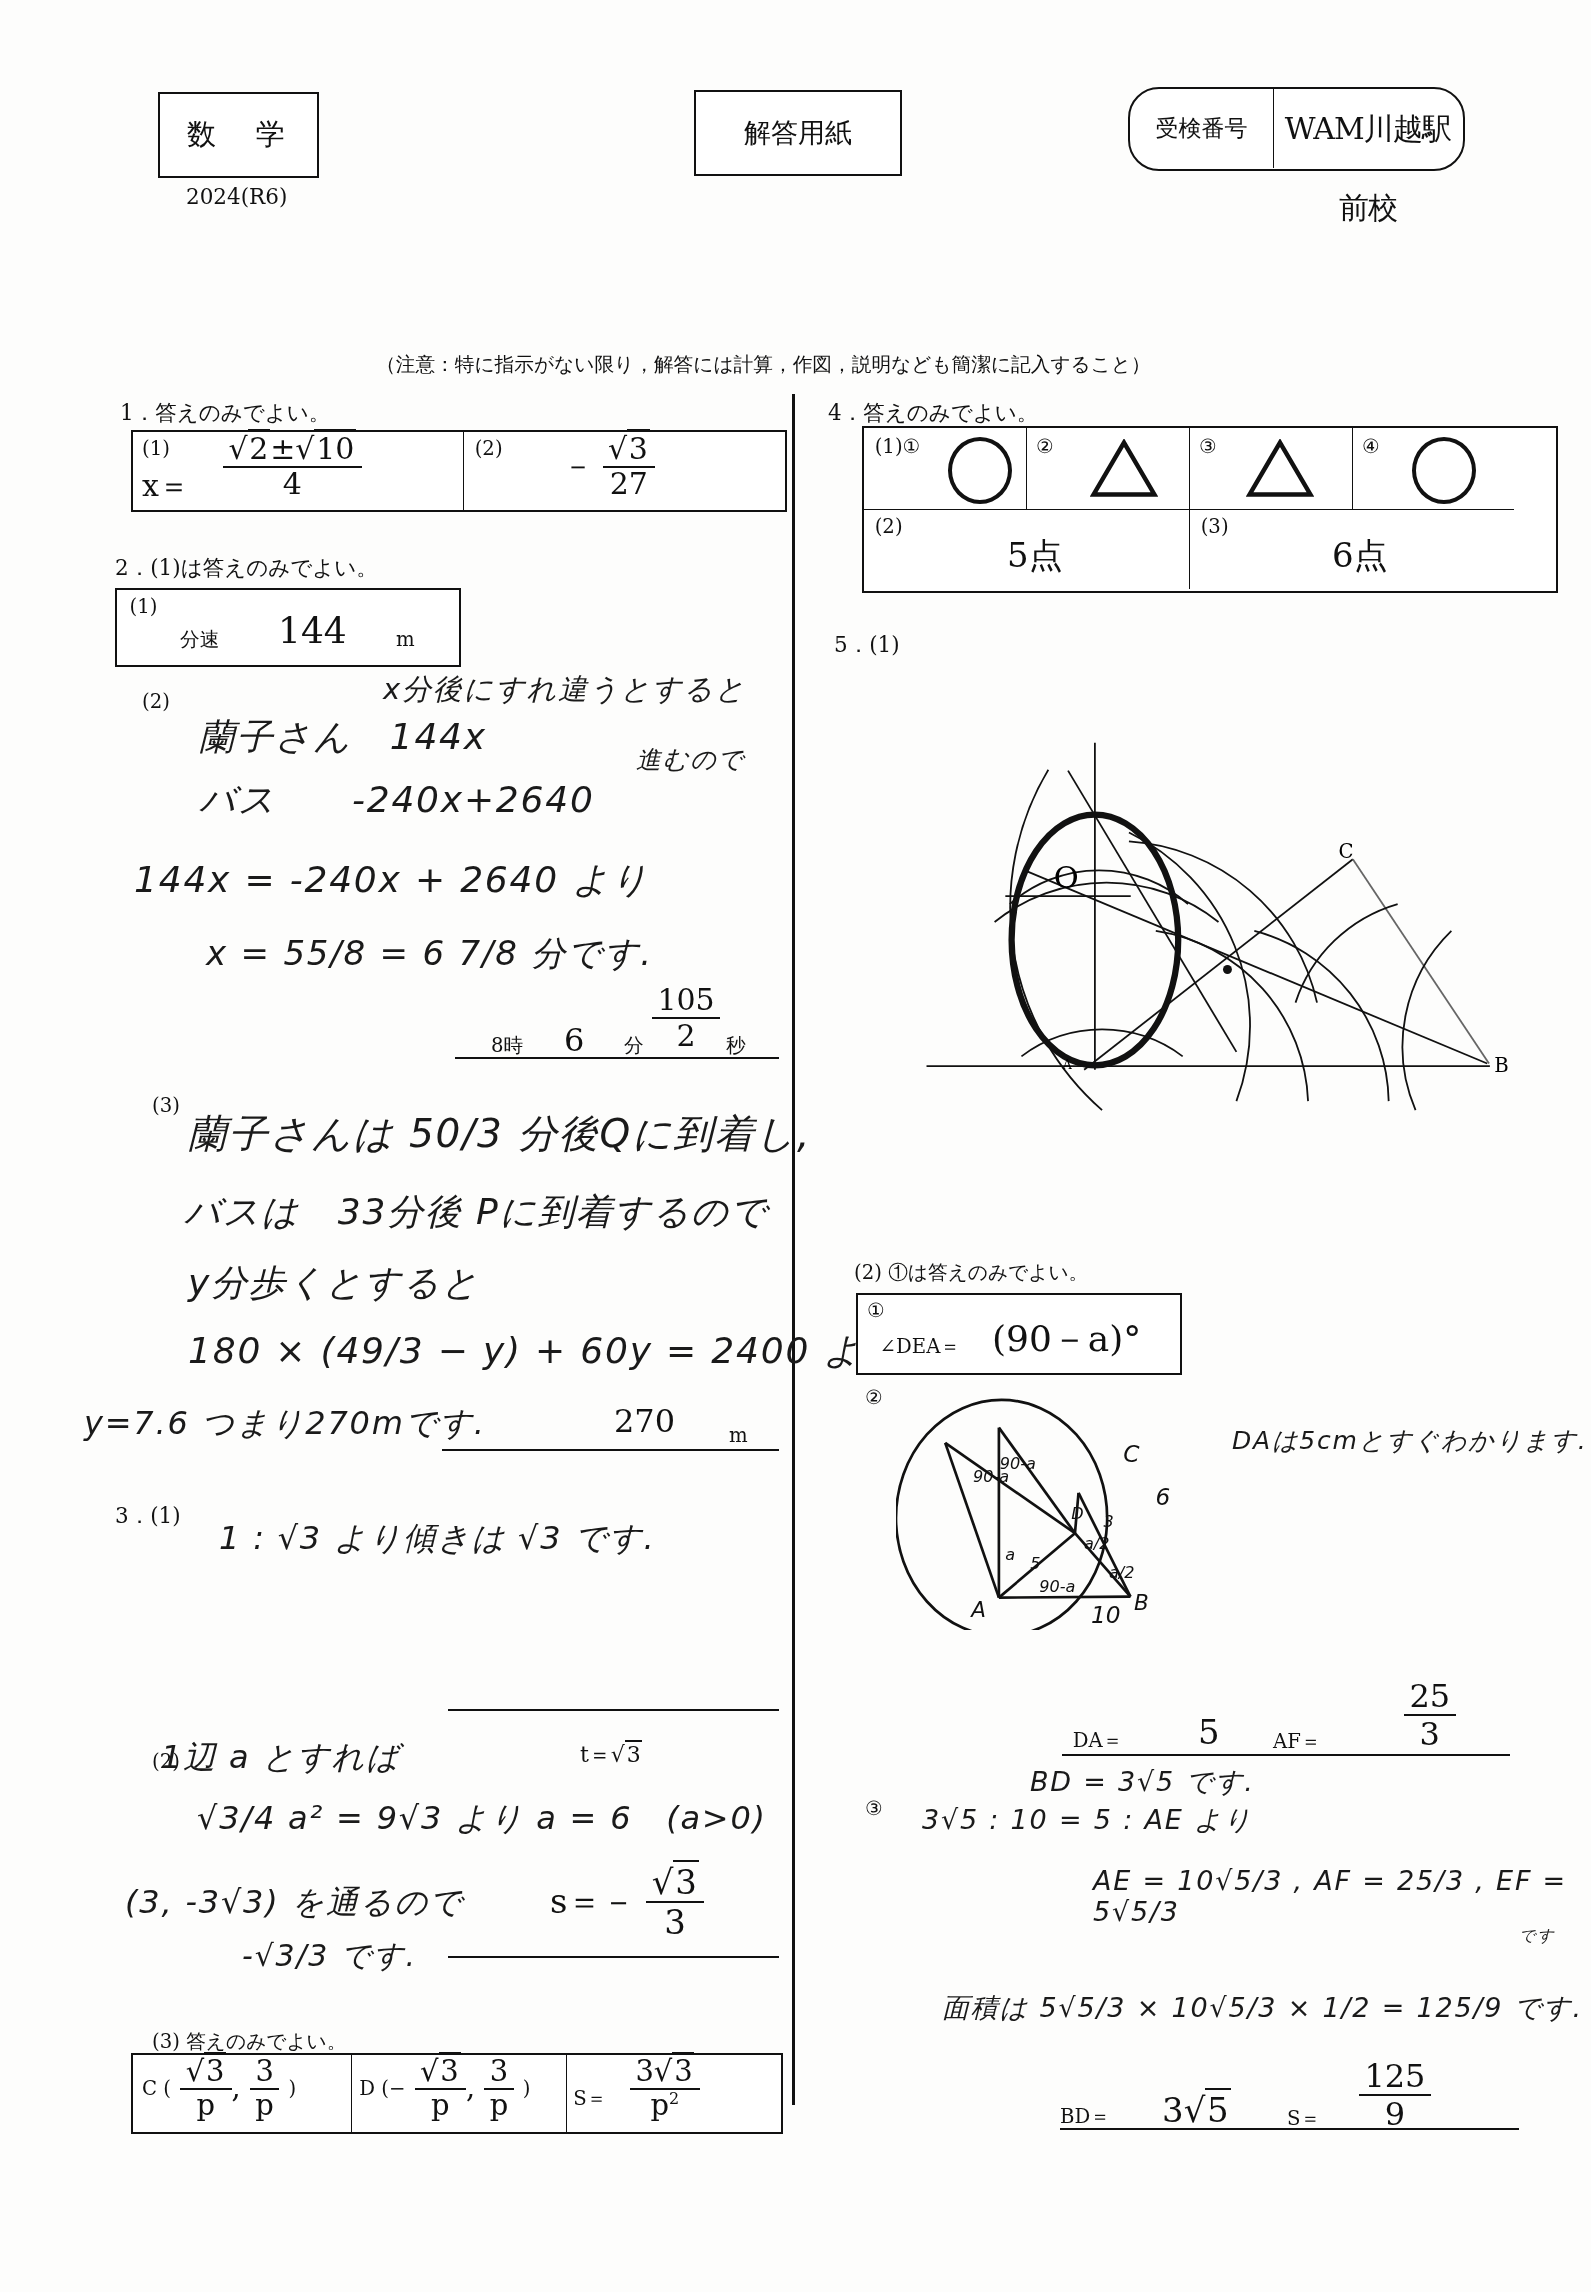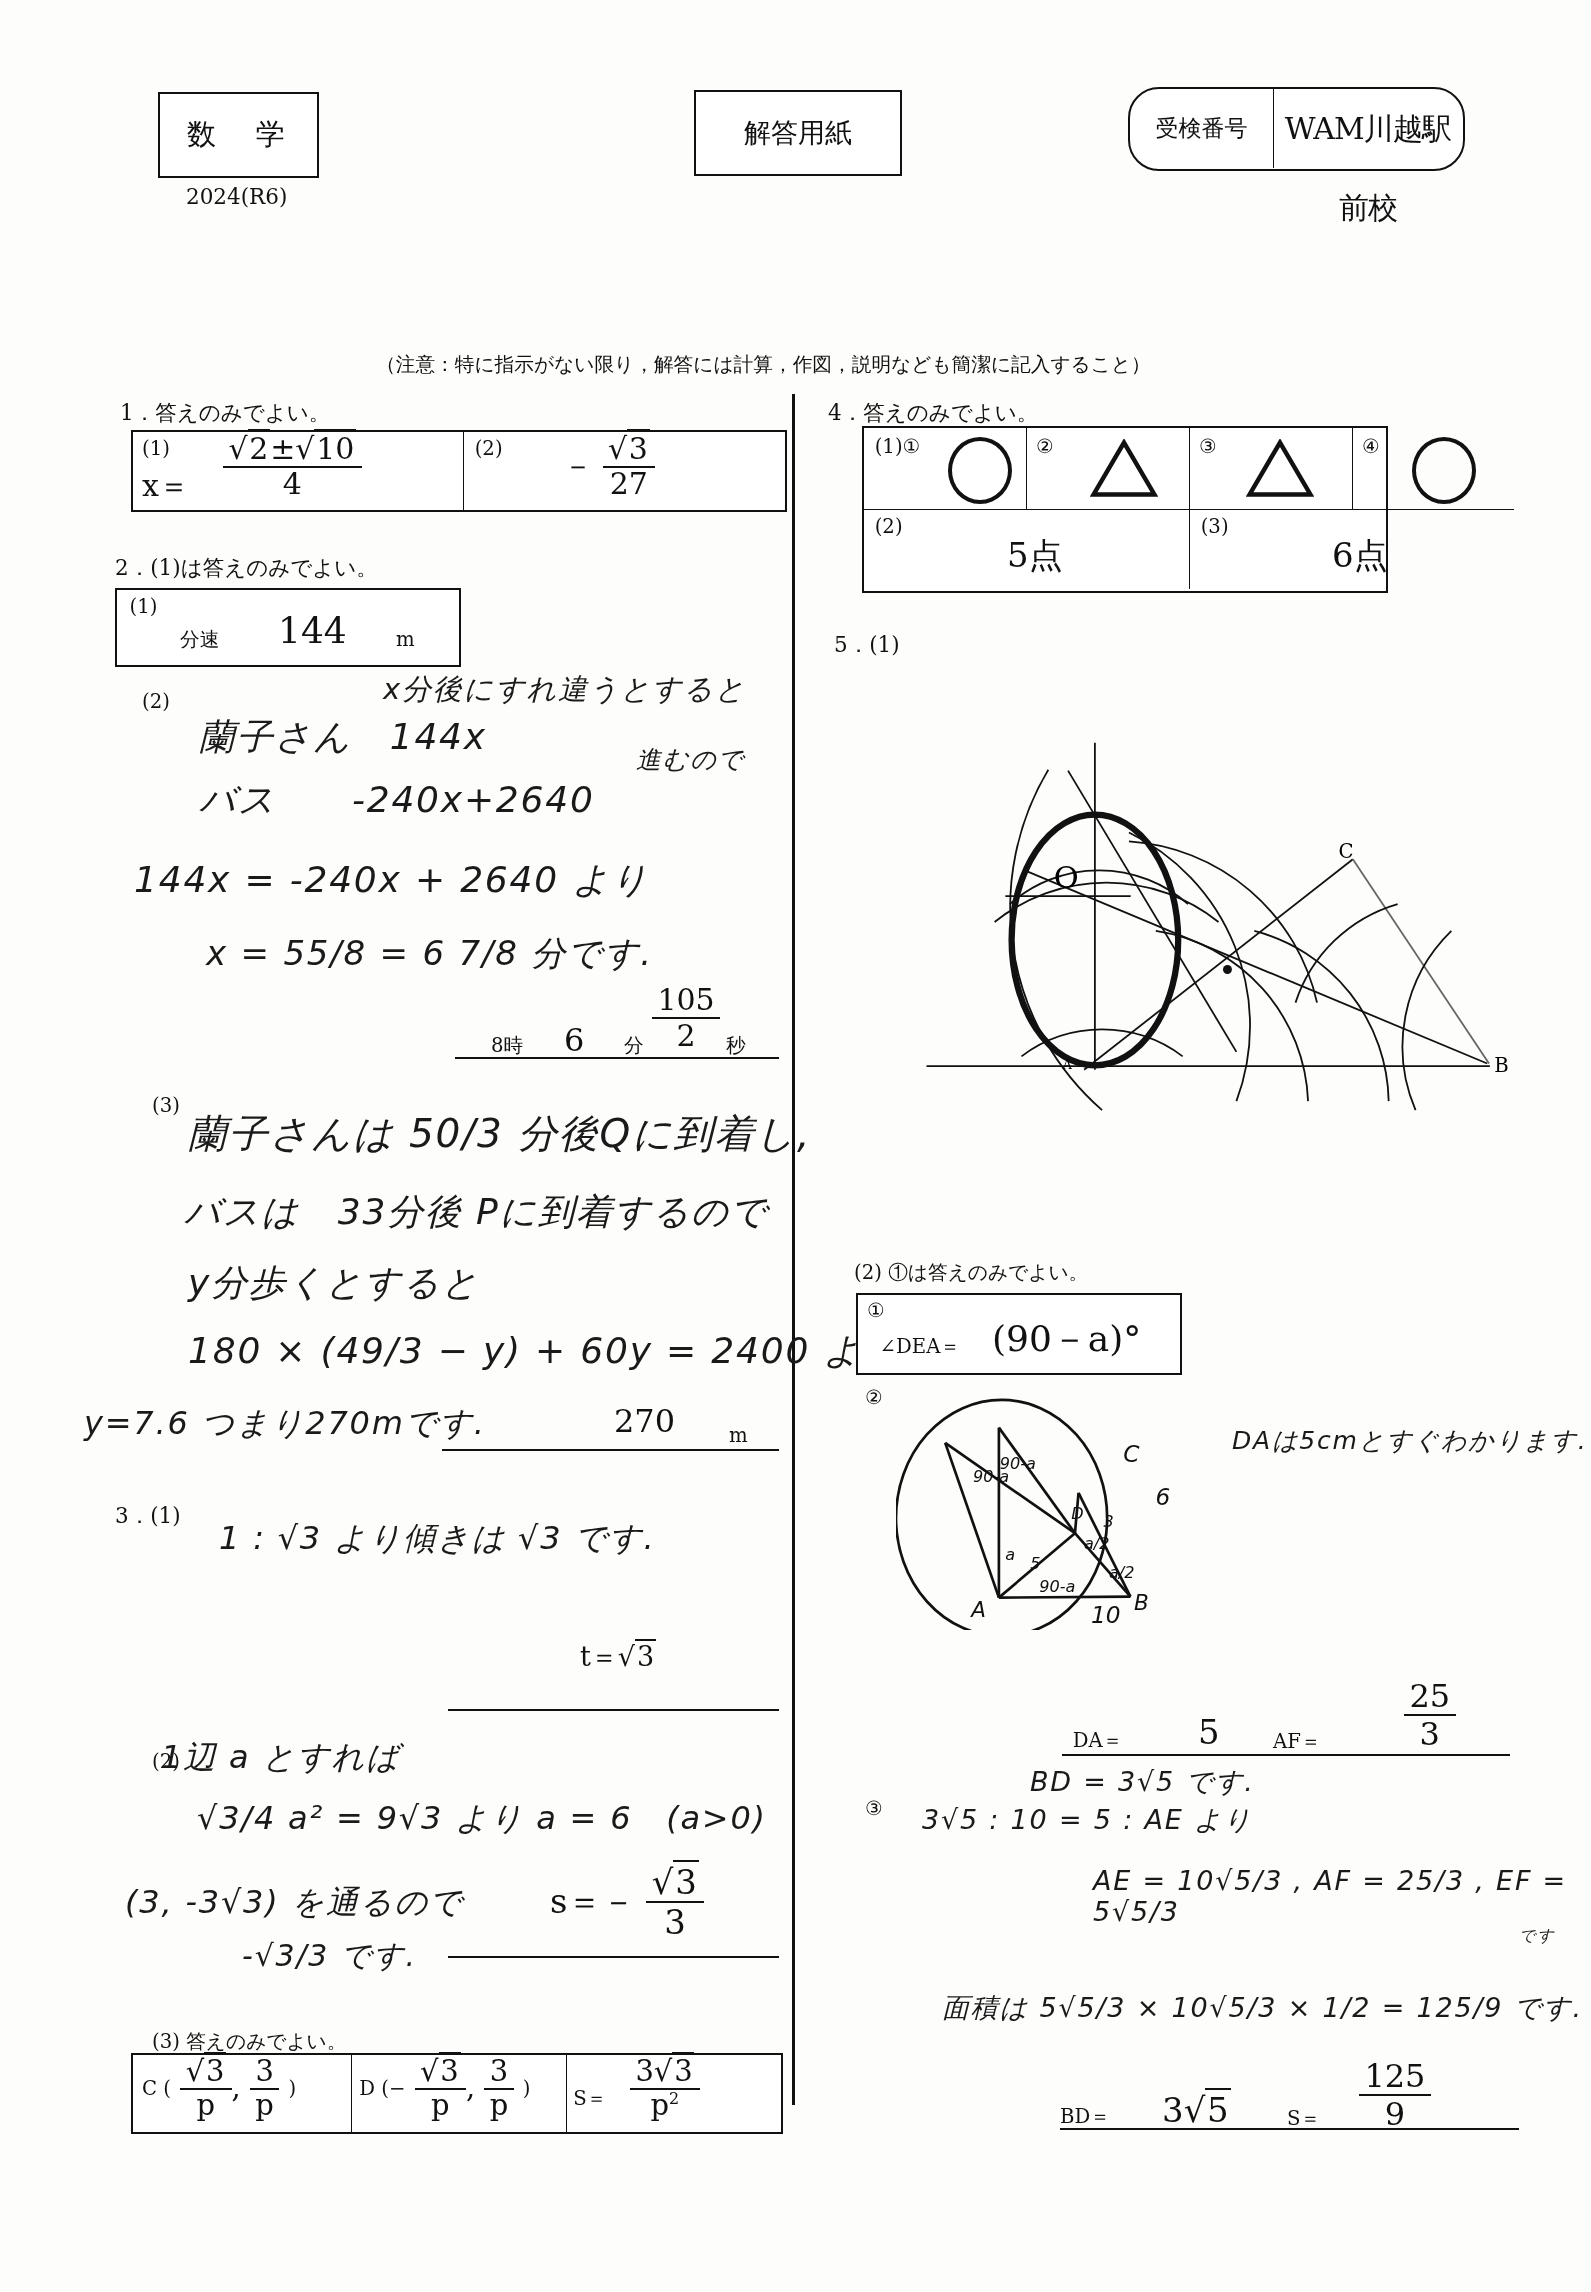--- a/index.html
+++ b/index.html
@@ -101,21 +101,21 @@
 <div class="abs hand" style="left:184px;top:1188px;font-size:36px;">バスは　33分後 Pに到着するので</div>
 <div class="abs hand" style="left:188px;top:1259px;font-size:36px;">y分歩くとすると</div>
 <div class="abs hand" style="left:188px;top:1327px;font-size:36px;">180 × (49/3 − y) + 60y = 2400 より</div>
 <div class="abs hand" style="left:84px;top:1402px;font-size:32px;">y=7.6 つまり270mです.</div>
 <span class="abs" style="left:614px;top:1402px;font-size:32px;">270</span>
 <span class="abs small" style="left:729px;top:1424px;">m</span>
 <div class="uline" style="left:442px;top:1449px;width:337px;"></div>
 
 <span class="abs label" style="left:115px;top:1501px;">3．(1)</span>
 <div class="abs hand" style="left:219px;top:1517px;font-size:32px;">1 : √3 より傾きは √3 です.</div>
-<div class="abs" style="left:580px;top:1639px;font-size:27px;">
+<div class="abs" style="left:580px;top:1740px;font-size:22px;">
   <span>t＝</span>√<span class="sqrt"><span class="rad">3</span></span>
 </div>
 <div class="uline" style="left:448px;top:1709px;width:331px;"></div>
 
 <span class="abs small" style="left:152px;top:1750px;">(2)</span>
 <div class="abs hand" style="left:161px;top:1736px;font-size:32px;">1辺 a とすれば</div>
 <div class="abs hand" style="left:197px;top:1797px;font-size:32px;">√3/4 a² = 9√3 より a = 6　(a&gt;0)</div>
 <div class="abs hand" style="left:125px;top:1881px;font-size:32px;">(3, -3√3) を通るので</div>
 <div class="abs hand" style="left:242px;top:1936px;font-size:30px;">-√3/3 です.</div>
 <div class="abs" style="left:550px;top:1865px;font-size:34px;">
@@ -160,21 +160,21 @@
   <div class="cell" style="left:433px;width:213px;">
     <span class="abs small" style="left:7.2px;top:30px;">S＝</span>
     <div class="abs frac" style="left:64px;top:1.8px;font-size:29px;">
       <span class="num"><span>3</span>√<span class="sqrt"><span class="rad">3</span></span></span>
       <span class="den"><span>p</span><sup style="font-size:16px;">2</sup></span>
     </div>
   </div>
 </div>
 
 <div class="abs print" style="left:828px;top:398px;font-size:21.5px;">4．答えのみでよい。</div>
-<div class="box" style="left:862px;top:426px;width:526px;height:167px;">
+<div class="box" style="left:862px;top:426px;width:696px;height:167px;">
   <div class="abs" style="left:0;top:0;width:650px;height:81px;border-bottom:1.8px solid #111;">
     <div class="cell" style="left:0;width:163px;">
       <span class="abs small" style="left:10.7px;top:7.2px;">(1)①</span>
       <div class="shape-circle" style="left:84px;top:9px;width:56px;height:59px;"></div>
     </div>
     <div class="cell" style="left:163px;width:163px;">
       <span class="abs small" style="left:9px;top:7.2px;">②</span>
       <svg class="shape-tri" style="left:63px;top:10.7px;" width="68" height="59" viewBox="0 0 76 66">
           <polygon points="38,4 72,62 4,62" fill="none" stroke="#111" stroke-width="5"></polygon>
         </svg>

